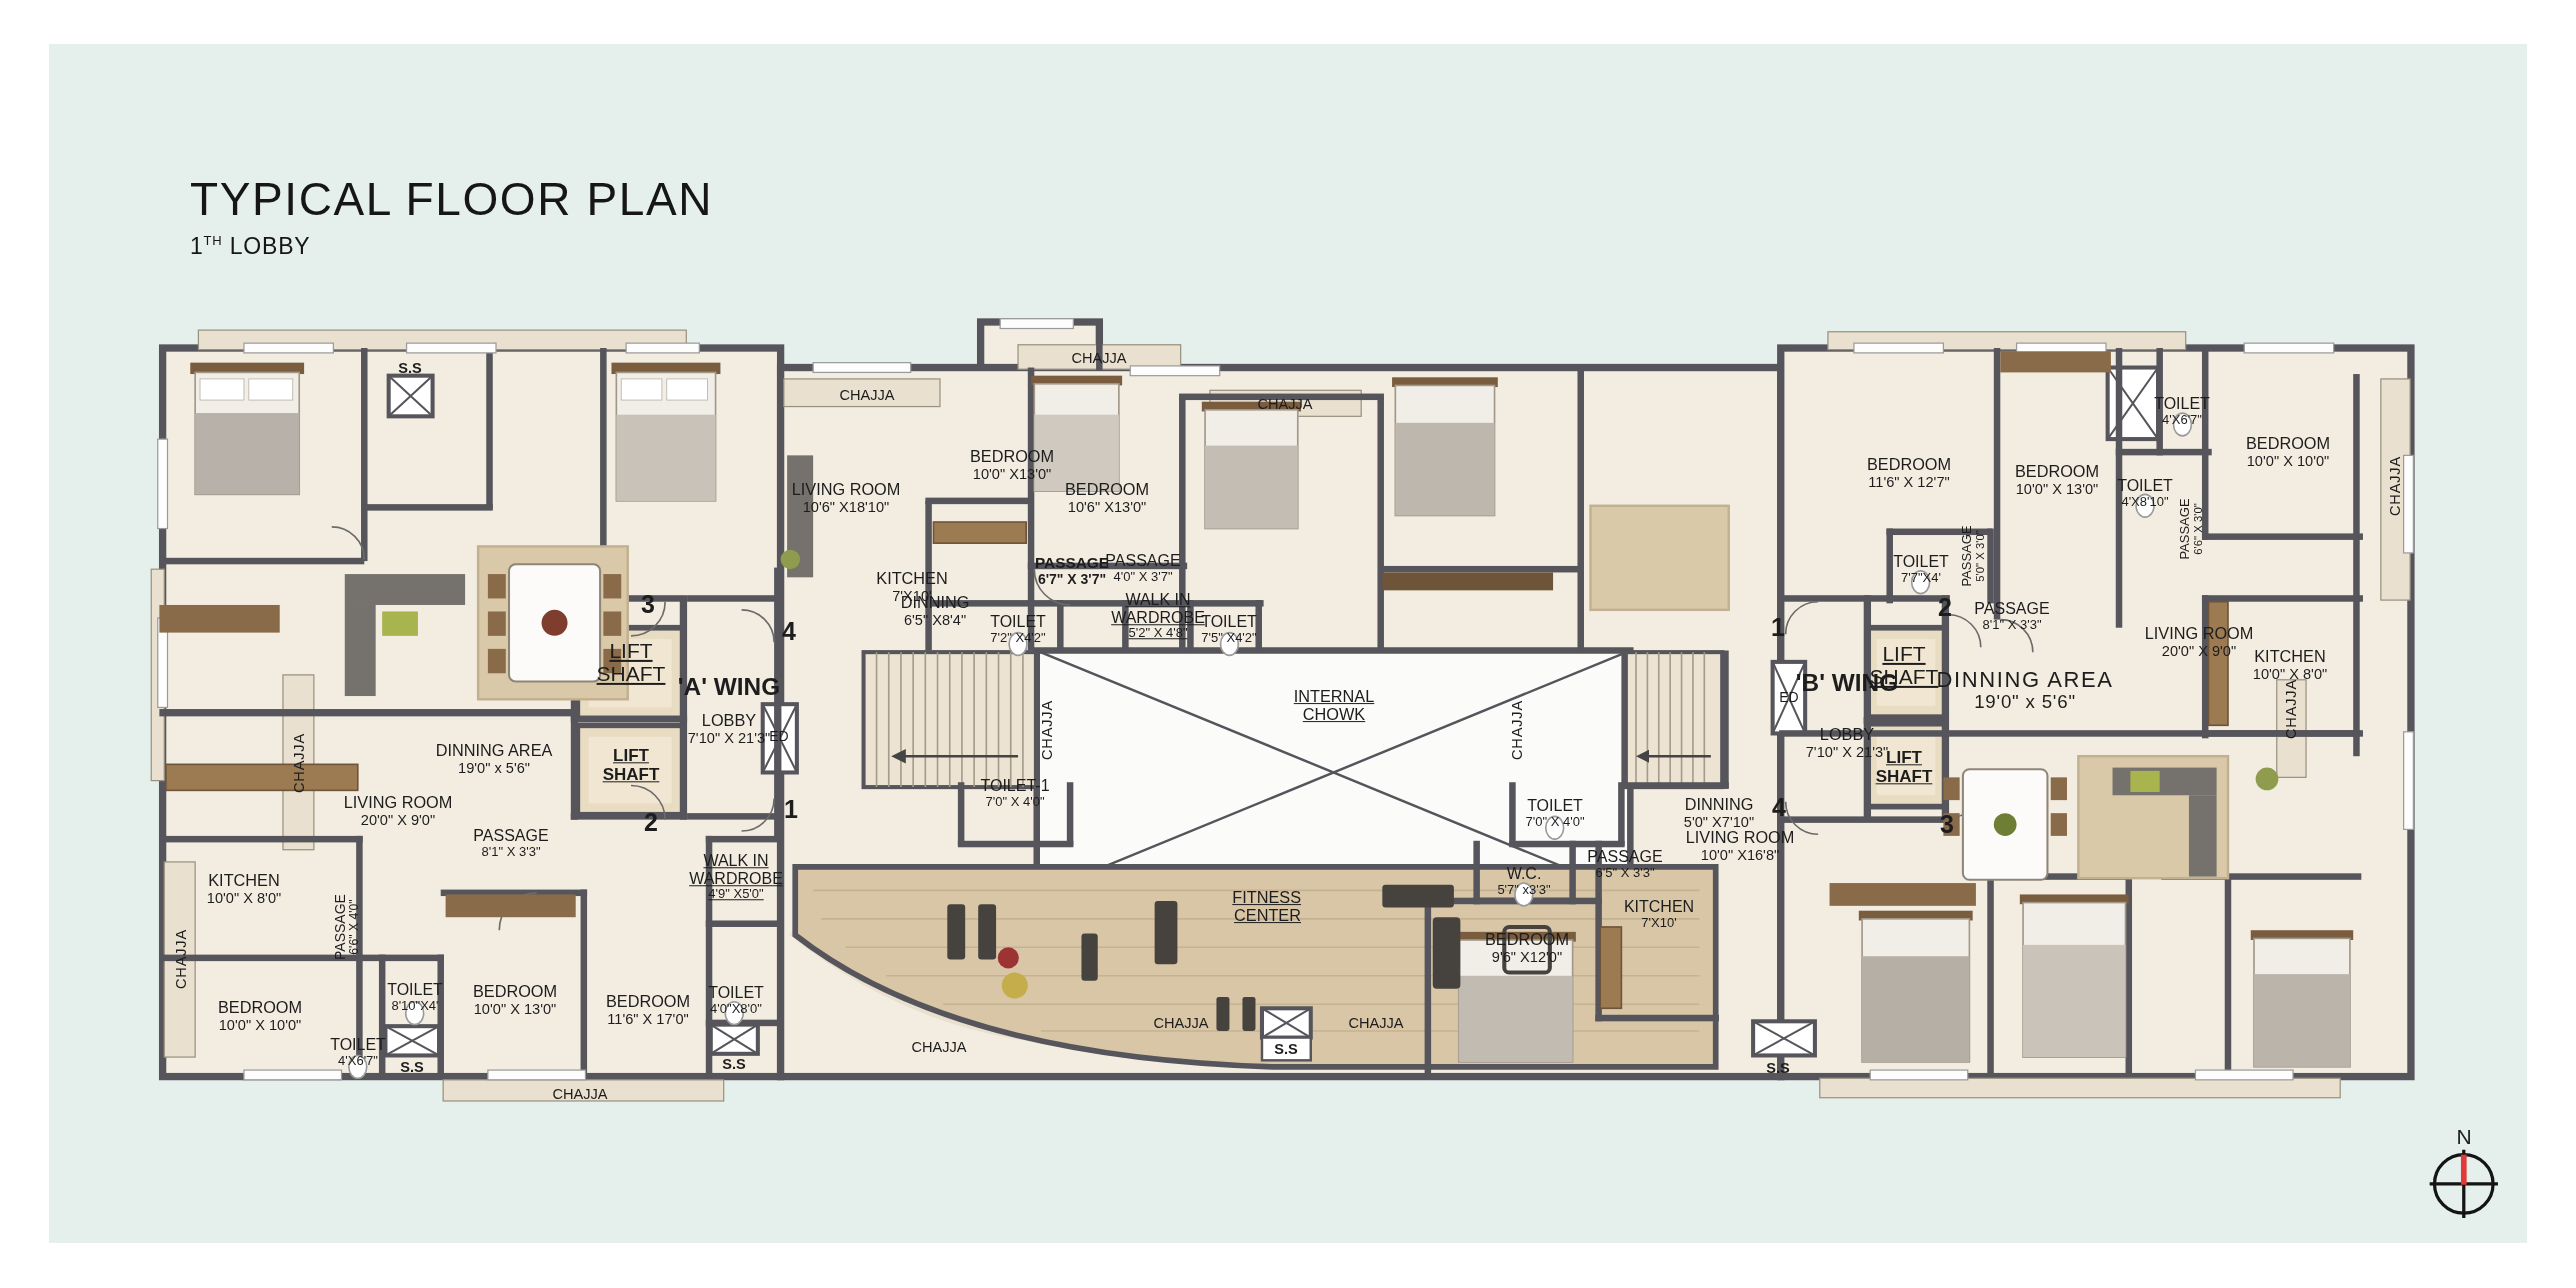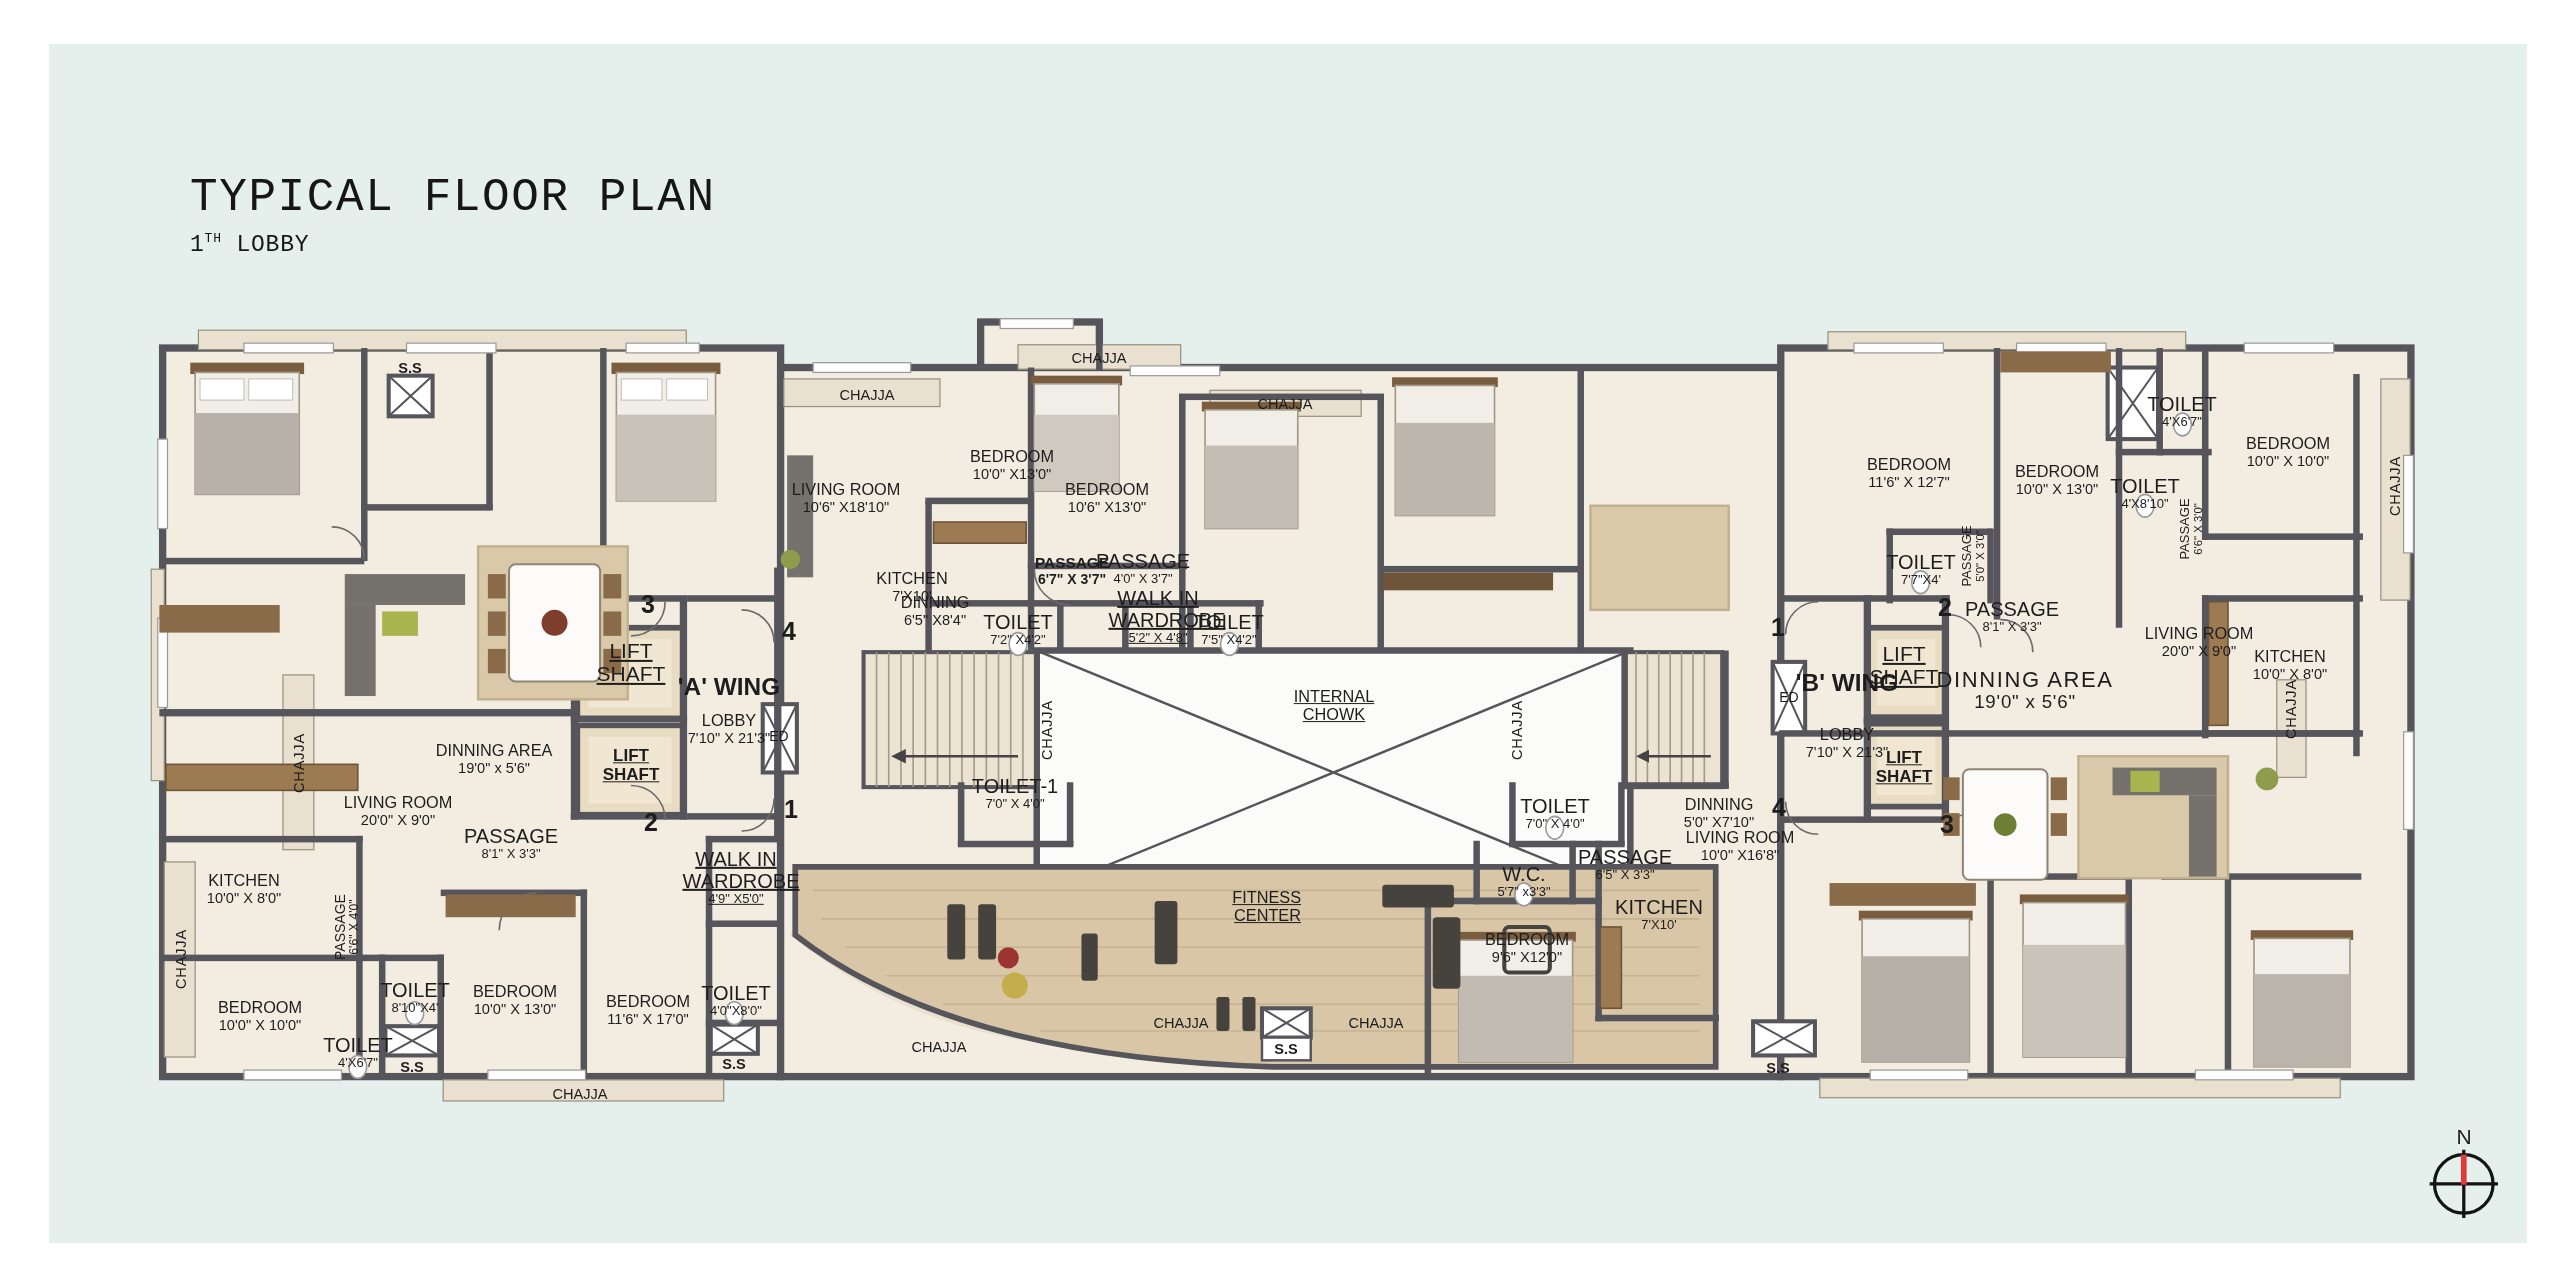--- a/index.html
+++ b/index.html
@@ -1,28 +1,28 @@
 <!DOCTYPE html>
 <html style="font-size:13px"><head>
 <meta charset="utf-8">
 <style>
   html,body{margin:0;padding:0;background:#ffffff;width:2576px;height:1288px;overflow:hidden;}
   #stage{position:relative;width:2576px;height:1288px;background:#ffffff;font-family:"Liberation Sans",sans-serif;}
   #panel{position:absolute;left:49px;top:44px;width:2478px;height:1199px;background:#e5efec;}
   #plan-svg{position:absolute;left:0;top:0;width:2576px;height:1288px;}
-  #titleblock{position:absolute;left:190px;top:172px;color:#161616;font-family:Liberation Mono, monospace;}
+  #titleblock{position:absolute;left:190px;top:172px;color:#161616;}
   #title-main{font-size:46px;letter-spacing:1.6px;font-weight:400;}
   #title-sub{font-size:23px;margin-top:6.5px;letter-spacing:0.8px;}
   #title-sub sup{font-size:13px;}
   #labels{position:absolute;left:0;top:0;width:2576px;height:1288px;}
   .lbl{position:absolute;transform:translate(-50%,-50%);text-align:center;color:#1d1d1d;line-height:1.1;white-space:nowrap;}
   .lbl .t,.lbl .d{display:block;}
   .wrap{white-space:normal;text-decoration:underline;}
   .s-room .t{font-size:16.3px;}          .s-room .d{font-size:14.6px;}
-  .s-room-sm .t{font-size:20px;}       .s-room-sm .d{font-size:13px;}
+  .s-room-sm .t{font-size:16px;}       .s-room-sm .d{font-size:13px;}
   .s-room-bold .t{font-size:15.4px;font-weight:bold;} .s-room-bold .d{font-size:14px;font-weight:bold;}
   .s-room-lg .t{font-size:22px;letter-spacing:1.6px;} .s-room-lg .d{font-size:18.7px;letter-spacing:0.8px;}
   .s-wing .t{font-size:24.4px;font-weight:bold;}
   .s-num .t{font-size:25px;font-weight:bold;}
   .s-shaft .t{font-size:21px;}
   .s-shaft-sm .t{font-size:17px;font-weight:bold;}
   .s-ss .t{font-size:14.6px;font-weight:bold;}
   .s-ed .t{font-size:14px;}
   .s-chajja .t{font-size:14.6px;}
   .s-compass .t{font-size:21px;}

